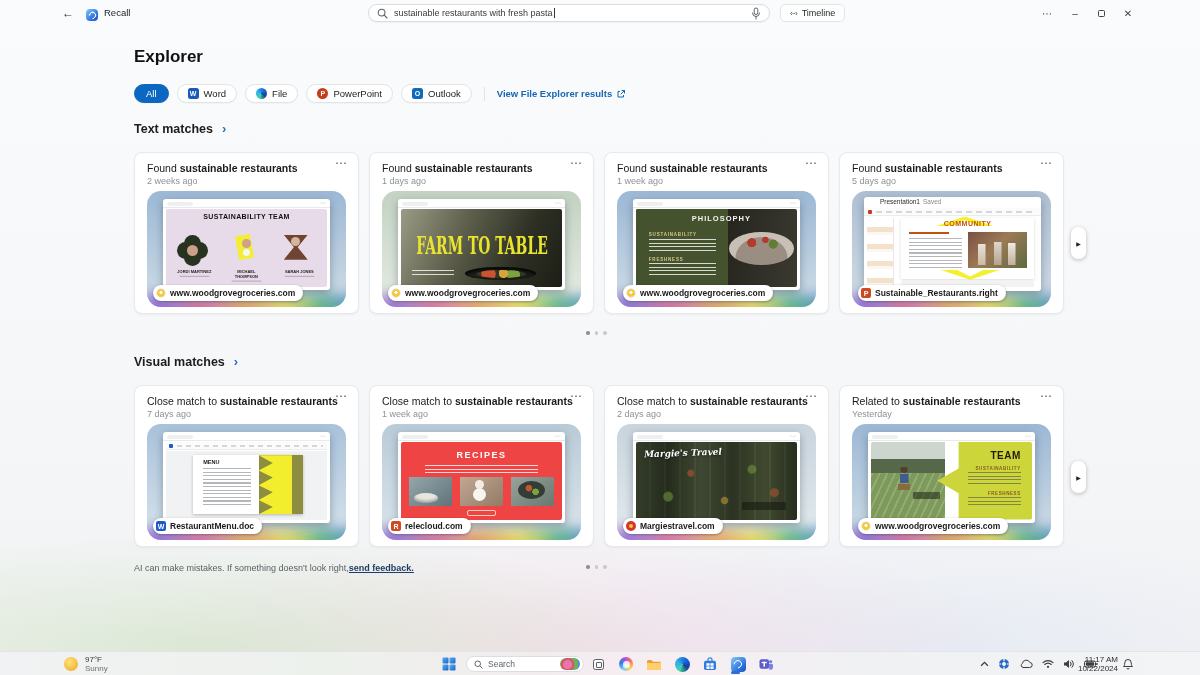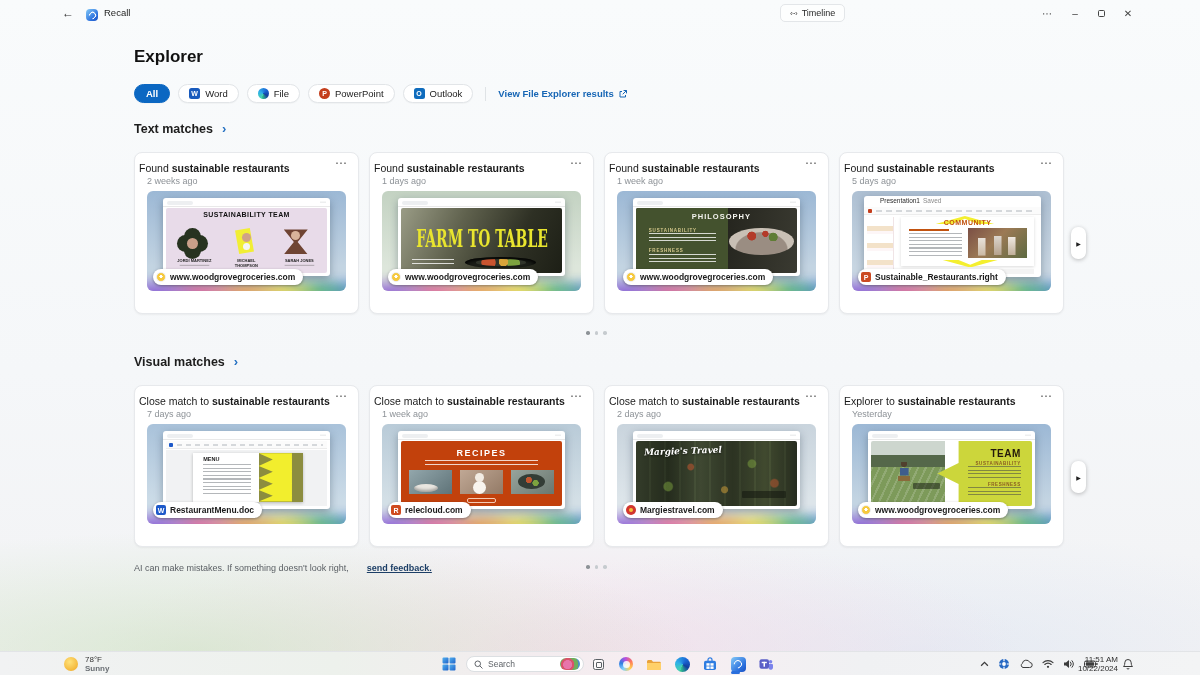--- a/index.html
+++ b/index.html
@@ -21,38 +21,38 @@
   .sval{font-size:9px;color:#3a3a3a;white-space:nowrap;overflow:hidden;flex:1}
   .caret{width:1px;height:10px;background:#333;display:inline-block;vertical-align:-2px;margin-left:1px}
   .tl-btn{position:absolute;left:780px;top:4px;height:18px;border-radius:5px;background:rgba(255,255,255,.7);border:1px solid #e3e6e9;display:flex;align-items:center;gap:5px;padding:0 9px;font-size:9px;color:#2a2a2a}
   .tl-ic{font-size:8px;color:#444;letter-spacing:-1px}
   .wc{position:absolute;top:0;height:26px;width:26px;display:flex;align-items:center;justify-content:center;font-size:10px;color:#444}
   .maxbox{width:7px;height:7px;border:1px solid #444;border-radius:1.5px}
   
   .h1{position:absolute;left:134px;top:47px;font-size:17px;font-weight:700;color:#111}
   .pills{position:absolute;left:134px;top:84px;display:flex;align-items:center;gap:8px}
   .pill{display:flex;align-items:center;gap:5px;height:19px;padding:0 10px;border-radius:10px;background:#fff;border:1px solid #e2e5e8;font-size:9.5px;color:#222;box-shadow:0 1px 1px rgba(0,0,0,.03)}
-  .pill.active{background:#0b67c2;border-color:#0b67c2;color:#fff;font-weight:700;padding:0 11px}
+  .pill.active{background:#0b67c2;border-color:#0b67c2;color:#fff;font-weight:400;padding:0 11px}
   .fi{width:11px;height:11px;border-radius:2.5px;display:flex;align-items:center;justify-content:center;color:#fff;font-size:7px;font-weight:700;flex:0 0 auto}
   .fi-word{background:#185abd}.fi-word::after{content:"W"}
   .fi-edge{border-radius:50%;background:conic-gradient(from 200deg,#45d3ae,#2fb1e8 25%,#1b67d6 55%,#123f9e 78%,#35c58f)}
   .fi-ppt{background:#c43e1c;border-radius:50%}.fi-ppt::after{content:"P"}
   .fi-out{background:#0f6cbd}.fi-out::after{content:"O"}
   .vdiv{width:1px;height:14px;background:#dfe3e6;margin:0 4px}
   .xlink{display:flex;align-items:center;gap:4px;font-size:9.5px;font-weight:600;color:#1766b5}
   
   .sect{position:absolute;left:134px;font-size:12.5px;font-weight:700;color:#1d1d1d;display:flex;align-items:center;gap:9px}
   .chev{color:#2470c2;font-size:13px;font-weight:700;line-height:10px}
   
   .card{position:absolute;width:225px;height:162px;background:#fff;border:1px solid #e7e9ec;border-radius:8px;box-shadow:0 1px 2px rgba(0,0,0,.05)}
-  .ctitle{position:absolute;left:4px;top:9px;font-size:10.5px;color:#1b1b1b;white-space:nowrap}
+  .ctitle{position:absolute;left:12px;top:9px;font-size:10.5px;color:#1b1b1b;white-space:nowrap}
   .ctitle .kw{font-weight:700}
   .cmore{position:absolute;right:10px;top:3px;font-size:12px;color:#555;letter-spacing:1px}
   .ctime{position:absolute;left:12px;top:23px;font-size:9px;color:#8d9297}
-  .thumb{position:absolute;left:12px;right:12px;top:38px;height:100px;border-radius:6px;overflow:hidden;background:linear-gradient(180deg,#9cb8d5,#c3d4e2 75%)}
+  .thumb{position:absolute;left:12px;right:12px;top:38px;height:116px;border-radius:14px;overflow:hidden;background:linear-gradient(180deg,#9cb8d5,#c3d4e2 75%)}
   .bloom{position:absolute;left:-5%;right:-5%;bottom:-5px;height:30%;filter:blur(3px);opacity:.9;background:
     radial-gradient(30% 100% at 8% 100%,#7a3fd0,transparent 70%),
     radial-gradient(30% 100% at 28% 100%,#d8417f,transparent 70%),
     radial-gradient(28% 100% at 48% 100%,#e8892f,transparent 70%),
     radial-gradient(28% 100% at 66% 100%,#ead22f,transparent 70%),
     radial-gradient(28% 100% at 82% 100%,#3fae62,transparent 70%),
     radial-gradient(30% 100% at 97% 100%,#2f6fd0,transparent 70%)}
   .mwin{position:absolute;left:8%;right:8%;top:7%;bottom:15%;background:#fff;border-radius:3px;box-shadow:0 3px 8px rgba(20,40,60,.35)}
   .mbar{position:relative;height:9px;border-bottom:1px solid #e9e9e9}
   .mtab{position:absolute;left:4px;top:2.5px;width:26px;height:4px;background:#edeff1;border-radius:2px}
@@ -128,21 +128,21 @@
   .t5 .wbar{position:absolute;top:10px;left:3px;right:3px;height:8px;background:#fbfbfb;border-bottom:1px solid #ececec}
   .t5 .wbar::before{content:"";position:absolute;left:3px;top:1.5px;width:4px;height:4px;background:#1d59c9;border-radius:1px}
   .t5 .wbar::after{content:"";position:absolute;left:11px;right:4px;top:3px;height:2px;background:repeating-linear-gradient(90deg,#d5d8db 0 5px,transparent 5px 9px)}
   .t5 .parea{position:absolute;top:19px;left:3px;right:3px;bottom:3px;background:#f1f2f3}
   .t5 .doc{position:absolute;left:17%;right:15%;top:6%;bottom:8%;background:#fff;box-shadow:0 1px 3px rgba(0,0,0,.25)}
   .t5 .olive{position:absolute;right:0;top:0;bottom:0;width:40%;background:#8c8d3f}
   .t5 .zig{position:absolute;right:10%;top:0;bottom:0;width:46%;background:#f2ee2d;clip-path:polygon(34% 0,100% 0,100% 100%,34% 100%,62% 88%,34% 76%,62% 63%,34% 51%,62% 38%,34% 26%,62% 13%)}
   .t5 .hl{position:absolute;left:9%;top:6%;font-size:5.5px;font-weight:800;color:#222}
   .t5 .docb{position:absolute;left:9%;top:22%;width:44%;height:66%}
   
-  .t6{background:#c2410c}
+  .t6{background:#ef4444}
   .t6 .hl{position:absolute;top:10%;left:0;right:0;text-align:center;font-size:9px;font-weight:800;letter-spacing:1.5px;color:#fff}
   .t6 .intro{position:absolute;top:29%;left:15%;right:15%;height:11%}
   .t6 .ph{position:absolute;top:45%;height:37%}
   .t6 .p1{left:5%;width:27%;background:linear-gradient(140deg,#93a7ac,#5f7378)}
   .t6 .p1::after{content:"";position:absolute;left:12%;bottom:10%;width:55%;height:34%;border-radius:50%;background:#e9e6e0;box-shadow:inset 0 -2px 3px rgba(0,0,0,.3)}
   .t6 .p2{left:36.5%;width:27%;background:linear-gradient(140deg,#c0a895,#937a66)}
   .t6 .p2::after{content:"";position:absolute;left:34%;top:12%;width:9px;height:9px;border-radius:50%;background:#f2ece4;box-shadow:0 10px 0 2px #f8f4ee}
   .t6 .p3{right:5%;width:27%;background:linear-gradient(140deg,#97a49d,#6a776f)}
   .t6 .p3::after{content:"";position:absolute;left:18%;top:14%;width:62%;height:64%;border-radius:50%;background:radial-gradient(circle at 40% 40%,#c2562f 0 16%,transparent 18%),radial-gradient(circle at 65% 60%,#7da33f 0 15%,transparent 17%),#333d36}
   .t6 .btn{position:absolute;bottom:5%;left:41%;width:18%;height:8%;border:1px solid rgba(255,228,210,.85);border-radius:2px}
@@ -171,26 +171,26 @@
   .t8 .s1{top:31%}.t8 .s2{top:63%}
   .t8 .b1,.t8 .b2{position:absolute;right:7%;width:33%;z-index:3}
   .t8 .b1{top:39%;height:18%}.t8 .b2{top:71%;height:14%}
   .t8 .getty{position:absolute;left:26%;bottom:26%;width:17%;height:10%;background:rgba(18,22,14,.5);z-index:2;border-radius:1px}
   
   .dotsrow{position:absolute;display:flex;gap:5px;align-items:center}
   .dot{width:3.5px;height:3.5px;border-radius:50%;background:#c6cbcf}
   .dot.on{background:#8d9297}
   .nextbtn{position:absolute;left:1071px;width:15px;height:32px;background:#fff;border-radius:7px;box-shadow:0 1px 4px rgba(0,0,0,.25);display:flex;align-items:center;justify-content:center;font-size:6px;color:#222}
   .ainote{position:absolute;left:134px;top:563px;font-size:9px;color:#5a5f64}
-  .ainote .lk{color:#1c3e66;font-weight:700;text-decoration:underline;margin-left:18px}
+  .ainote .lk{color:#1c3e66;font-weight:700;text-decoration:underline;margin-left:0}
   
   .taskbar{position:absolute;left:0;right:0;bottom:0;height:24px;border-top:1px solid #e2e4e7;background:linear-gradient(90deg,#f1f2f3 0%,#edf1ec 28%,#f3ecef 45%,#f7eef2 56%,#f0f1f3 72%,#f3f4f5 100%)}
   .sun{position:absolute;left:64px;top:4.5px;width:14px;height:14px;border-radius:50%;background:radial-gradient(circle at 40% 35%,#ffe27a,#f4b83b 70%,#e69d22)}
   .wtxt{position:absolute;left:85px;top:3px;font-size:8px;line-height:9px;color:#333}
-  .wtxt .cond{color:#6a6f74;font-weight:700}
+  .wtxt .cond{color:#6a6f74;font-weight:400}
   .tbi{position:absolute;top:4px;width:16px;height:16px;display:flex;align-items:center;justify-content:center}
   .tsearch{position:absolute;left:466px;top:4px;width:118px;height:16px;background:#fff;border:1px solid #dcdfe2;border-radius:8px;display:flex;align-items:center;gap:5px;padding:0 3px 0 7px;font-size:8.5px;color:#5f6368}
   .tsearch .bimg{margin-left:auto;width:20px;height:12px;border-radius:6px;background:radial-gradient(circle at 38% 55%,#e875ab 0 30%,#d9536a 34% 45%,#6fae5c 50% 72%,#4d90c8 78%)}
   .copilot{width:14px;height:14px;border-radius:50%;background:conic-gradient(from 210deg,#7fd0ff,#2f7ce0,#b84fe0,#ff7a59,#ffd34f,#7fd0ff);position:relative}
   .copilot::after{content:"";position:absolute;inset:26% 20% 22% 30%;border-radius:50%;background:rgba(255,255,255,.85)}
   .tv{width:11px;height:11px;border:1.3px solid #5a5f64;border-radius:2.5px;background:rgba(255,255,255,.65);position:relative}
   .tv::before{content:"";position:absolute;left:2px;top:2px;width:4px;height:4px;border:1.1px solid #5a5f64;border-radius:1px}
   .recall-ic.task{width:15px;height:15px}
   .ind{position:absolute;left:731px;bottom:1.5px;width:9px;height:2.5px;border-radius:2px;background:#2a6fdd}
   .tray{position:absolute;top:0;height:24px;display:flex;align-items:center}
@@ -200,20 +200,31 @@
 <body>
 
 <div id="app">
   <div class="glow"></div>
 
   <div class="tbar">
     <div class="back">←</div>
     <span class="recall-ic abs" style="left:86px;top:7px;width:12px;height:12px"></span>
     <div class="appname">Recall</div>
 
+    <div class="sbox">
+      <svg width="11" height="11" viewBox="0 0 11 11">
+          <circle cx="4.6" cy="4.6" r="3.4" fill="none" stroke="#5f6368" stroke-width="1.1"></circle>
+          <path d="M7.2 7.2L10 10" stroke="#5f6368" stroke-width="1.1" stroke-linecap="round"></path>
+        </svg>
+      <span class="sval"><span>sustainable restaurants with fresh pasta</span><span class="caret"></span></span>
+      <svg width="10" height="13" viewBox="0 0 10 13">
+          <rect x="3.2" y="1" width="3.6" height="6.5" rx="1.8" fill="none" stroke="#5f6368"></rect>
+          <path d="M1.5 6a3.5 3.5 0 0 0 7 0M5 9.5V12" fill="none" stroke="#5f6368" stroke-linecap="round"></path>
+        </svg>
+    </div>
 
     <div class="tl-btn">
       <span class="tl-ic">‹··›</span>
       <span>Timeline</span>
     </div>
 
     <div class="wc" style="left:1034px">⋯</div>
     <div class="wc" style="left:1062px">–</div>
     <div class="wc" style="left:1088px">
         <span class="maxbox"></span>
@@ -453,21 +464,21 @@
         </div>
       </div>
       <div class="srcpill">
           <span class="si si-marg"></span>
           <span>Margiestravel.com</span>
         </div>
     </div>
   </div>
 
   <div class="card" style="left:839px;top:385px">
-    <div class="ctitle"><span>Explorer to</span> <span class="kw">sustainable restaurants</span></div>
+    <div class="ctitle"><span>Related to</span> <span class="kw">sustainable restaurants</span></div>
     <div class="cmore">⋯</div>
     <div class="ctime">Yesterday</div>
     <div class="thumb">
       <div class="bloom"></div>
       <div class="mwin">
         <div class="mbar">
             <i class="mtab"></i>
             <span class="mdots">⋯</span>
           </div>
         <div class="mpage t8">
@@ -493,21 +504,21 @@
   <div class="dotsrow" style="left:586px;top:565px">
     <i class="dot on"></i>
       <i class="dot"></i>
       <i class="dot"></i>
   </div>
   <div class="nextbtn" style="top:461px">▶</div>
 
   <div class="taskbar">
     <div class="sun"></div>
     <div class="wtxt">
-      <div>78°F</div>
+      <div>97°F</div>
       <div class="cond">Sunny</div>
     </div>
 
     <div class="tbi" style="left:441px">
       <svg width="14" height="14" viewBox="0 0 14 14">
           <defs>
             <linearGradient id="sg" x1="0" y1="0" x2="1" y2="1">
               <stop offset="0" stop-color="#53b1f0"></stop>
               <stop offset="1" stop-color="#1e62c9"></stop>
             </linearGradient>
@@ -588,21 +599,21 @@
           <path d="M7.5 3a3 3 0 0 1 0 4M9 1.7a5 5 0 0 1 0 6.6" stroke="#3c3c3c" fill="none" stroke-width="1" stroke-linecap="round"></path>
         </svg>
       <svg width="14" height="8" viewBox="0 0 14 8">
           <rect x="0.5" y="1" width="11" height="6" rx="1.5" fill="none" stroke="#3c3c3c"></rect>
           <rect x="1.8" y="2.2" width="8.4" height="3.6" rx="0.8" fill="#3c3c3c"></rect>
           <rect x="12.2" y="3" width="1.4" height="2" rx="0.5" fill="#3c3c3c"></rect>
         </svg>
     </div>
 
     <div class="clock">
-      <div>11:51 AM</div>
+      <div>11:17 AM</div>
       <div>10/22/2024</div>
     </div>
     <div class="tbi" style="left:1120px">
       <svg width="10" height="12" viewBox="0 0 10 11">
           <path d="M5 1a3.2 3.2 0 0 1 3.2 3.2c0 2.6.9 3.4 1.3 3.8H.5c.4-.4 1.3-1.2 1.3-3.8A3.2 3.2 0 0 1 5 1z" fill="none" stroke="#3c3c3c"></path>
           <path d="M4 9.6a1 1 0 0 0 2 0" fill="none" stroke="#3c3c3c"></path>
         </svg>
     </div>
   </div>
 </div>

